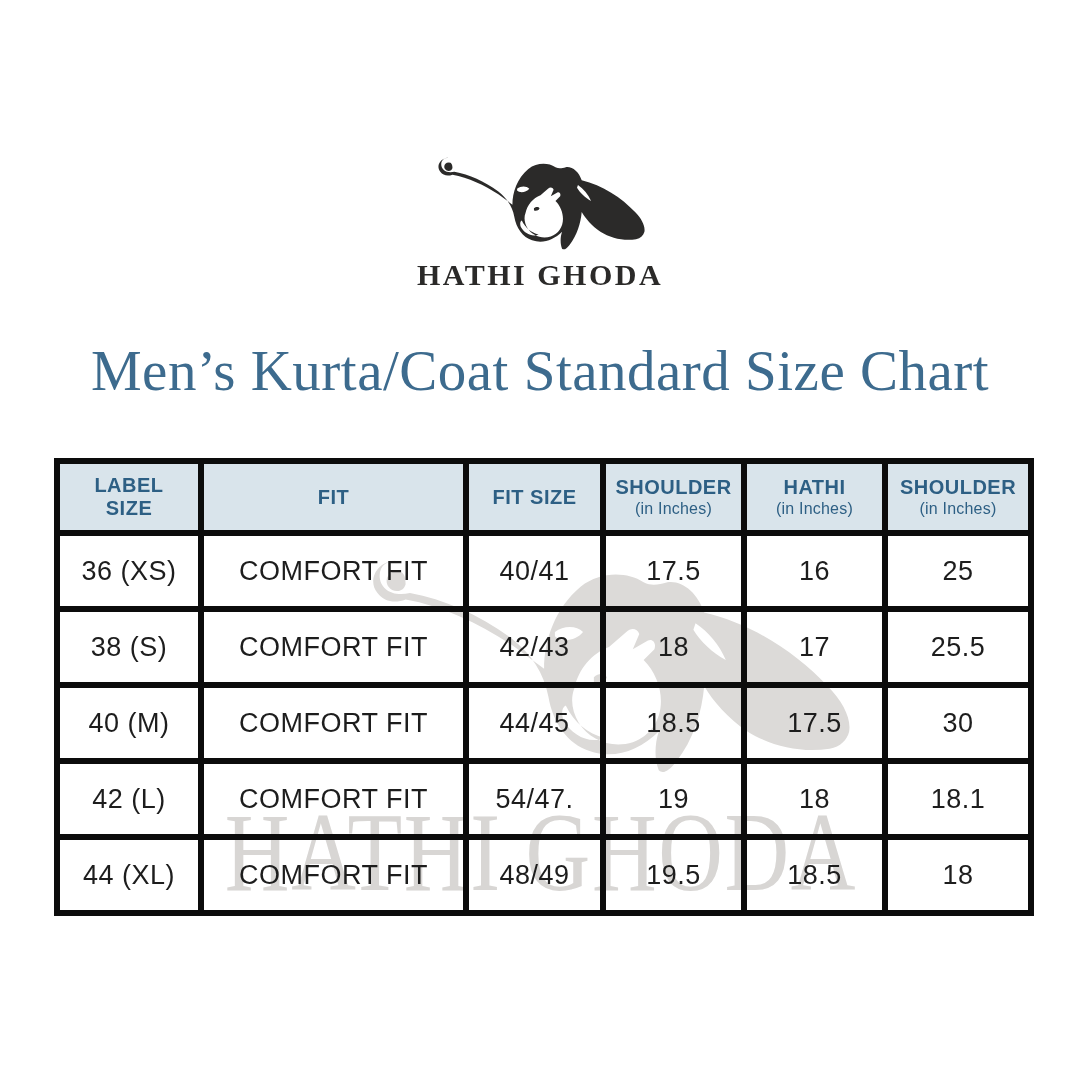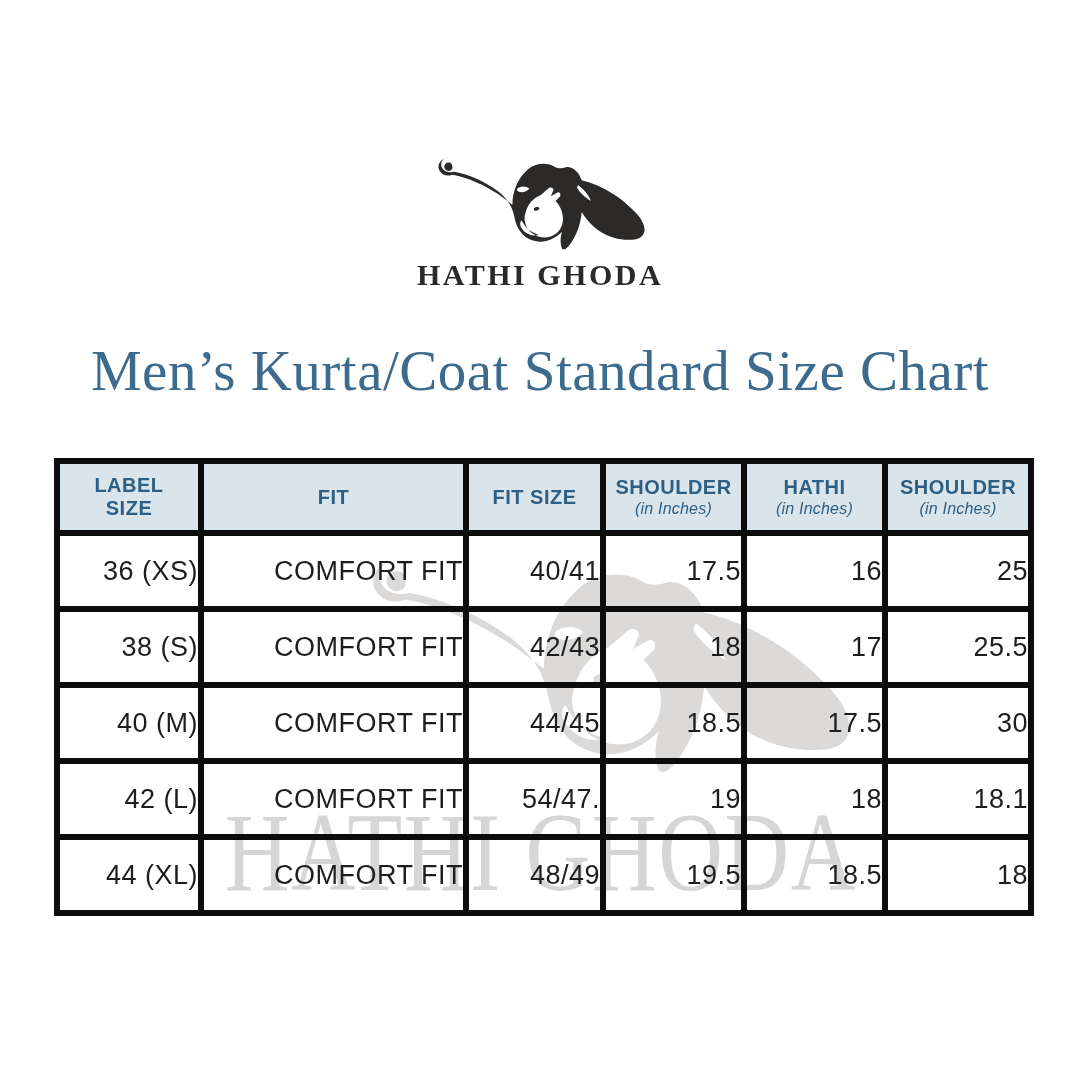--- a/index.html
+++ b/index.html
@@ -73,32 +73,30 @@
     display:inline-block;
     font-weight:700;
     font-size:20px;
     letter-spacing:0.5px;
     line-height:1.15;
   }
   .h-main.wrap2{max-width:90px;}
   .h-sub{
     display:block;
     font-weight:400;
-    font-style:italic;
     font-size:16px;
     letter-spacing:0.2px;
     margin-top:1px;
   }
   .size-chart tbody tr{height:76px;}
   .size-chart tbody td{
     background:transparent;
     color:#1d1d1d;
     font-size:27px;
     letter-spacing:0.5px;
-    text-align:right;
   }
 </style>
 </head>
 <body>
 
 <svg width="0" height="0" style="position:absolute">
   <defs>
     <path id="hathi-ghoda-mark" fill-rule="evenodd" d="
       M 22,3 C 13,3 8,12 13,18 C 16,22 21,23 26,21
       C 43,24 60,32 75,42 L 90,53

